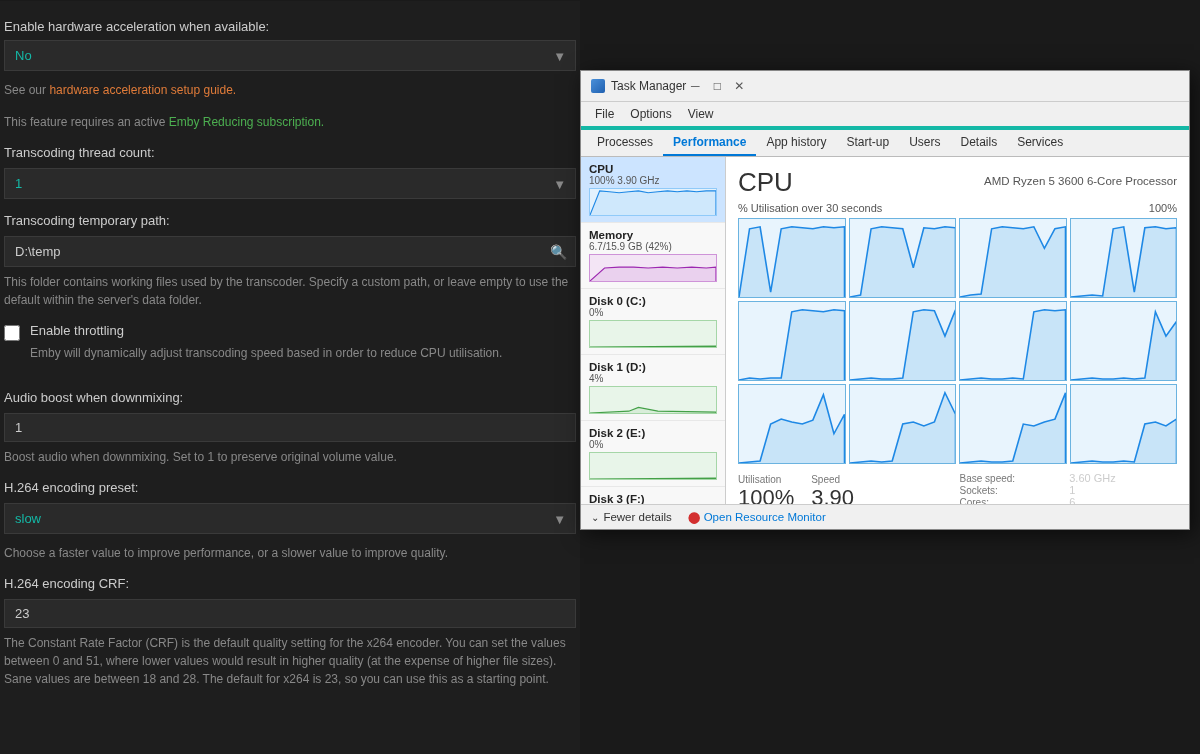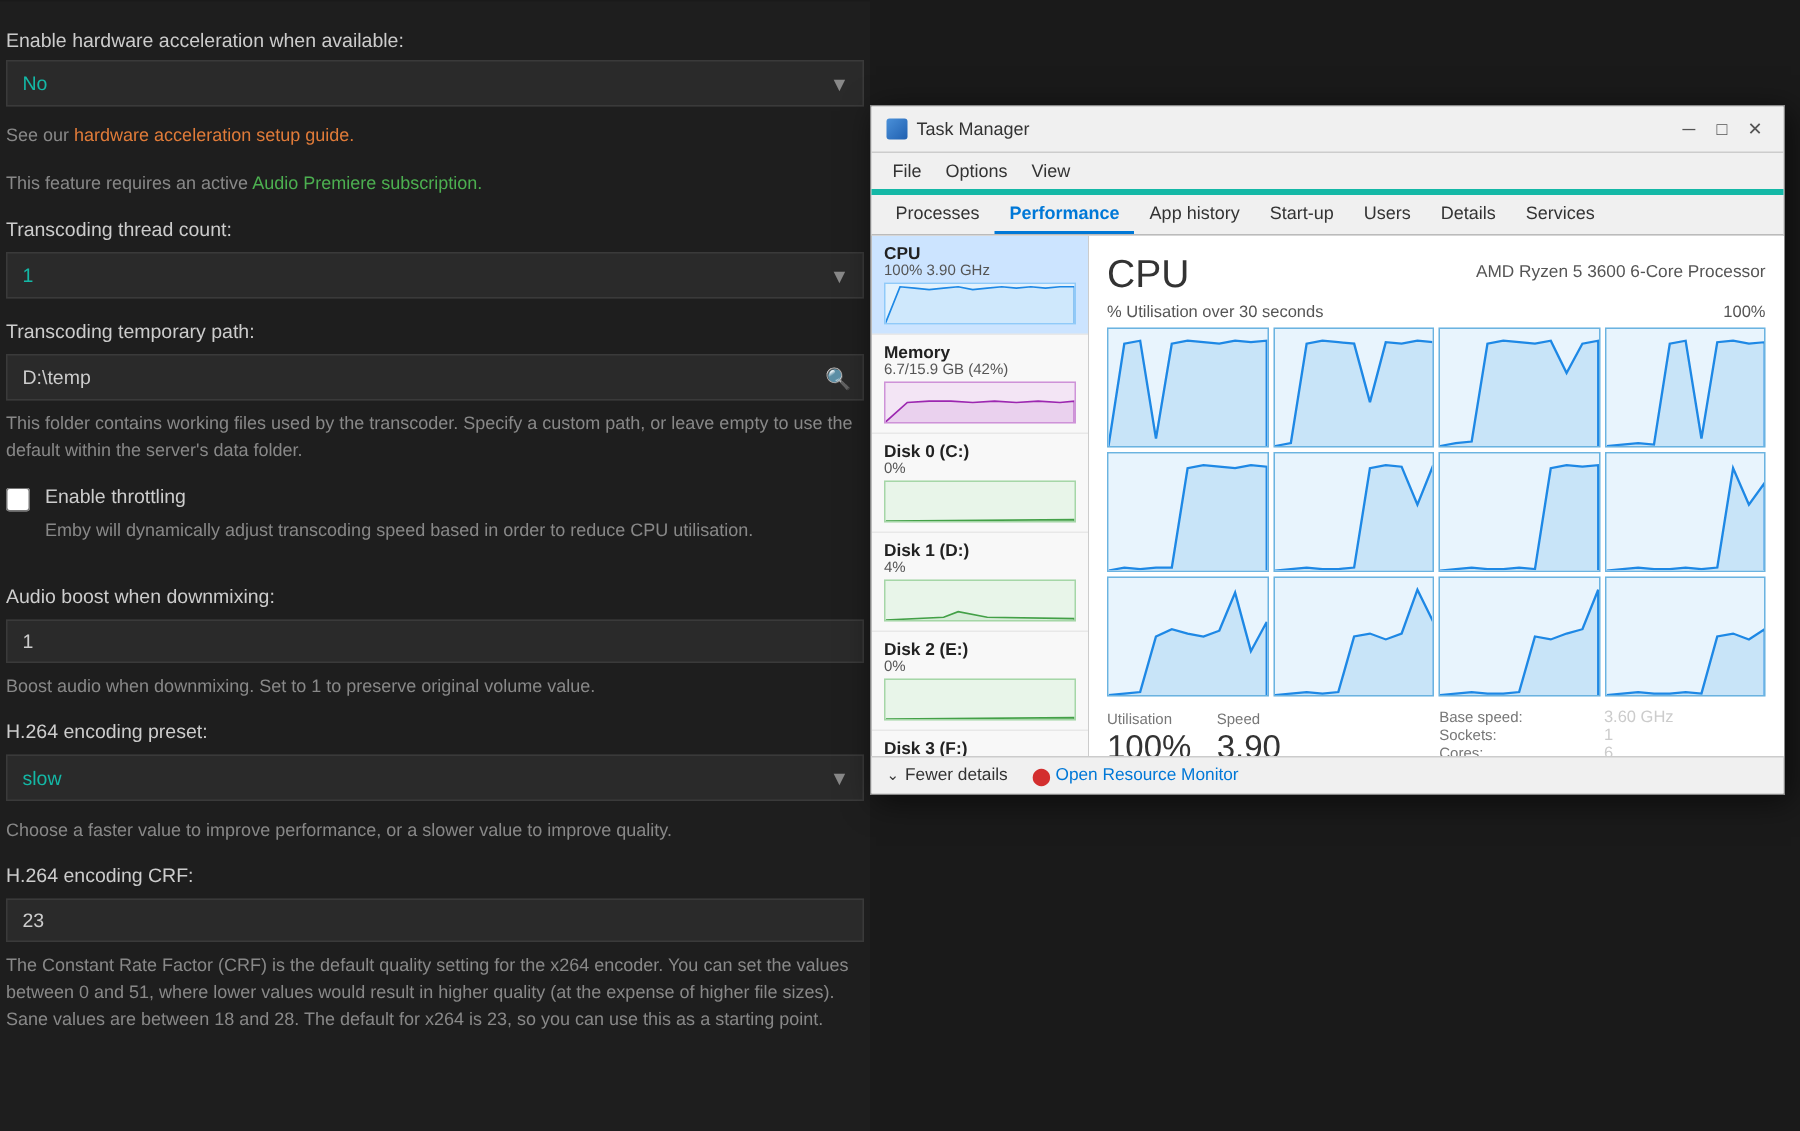--- a/index.html
+++ b/index.html
@@ -126,21 +126,21 @@
       box-shadow: 4px 4px 20px rgba(0,0,0,0.6);
       display: flex;
       flex-direction: column;
       font-family: 'Segoe UI', Arial, sans-serif;
     }
     .tm-titlebar {
       background: #f0f0f0;
       padding: 6px 10px;
       display: flex;
       align-items: center;
-      justify-content: space-between;
+      justify-content: flex-start;
       border-bottom: 1px solid #ccc;
       font-size: 12px;
       color: #333;
       flex-shrink: 0;
     }
     .tm-title-left {
       display: flex;
       align-items: center;
       gap: 6px;
     }
@@ -329,21 +329,21 @@
       <option>No</option>
     </select>
     <span class="dropdown-arrow">▼</span>
   </div>
   <p class="hint-text">
     <span>See our</span>
     <span class="link-text">hardware acceleration setup guide.</span>
   </p>
   <p class="hint-text">
     <span>This feature requires an active</span>
-    <span class="link-text-green">Audio Premiere subscription.</span>
+    <span class="link-text-green">Emby Reducing subscription.</span>
   </p>
 
   <div class="section-label section-separator">Transcoding thread count:</div>
   <div class="dropdown-wrapper">
     <select class="dropdown">
       <option>1</option><option>2</option><option>4</option><option>8</option>
     </select>
     <span class="dropdown-arrow">▼</span>
   </div>
 

